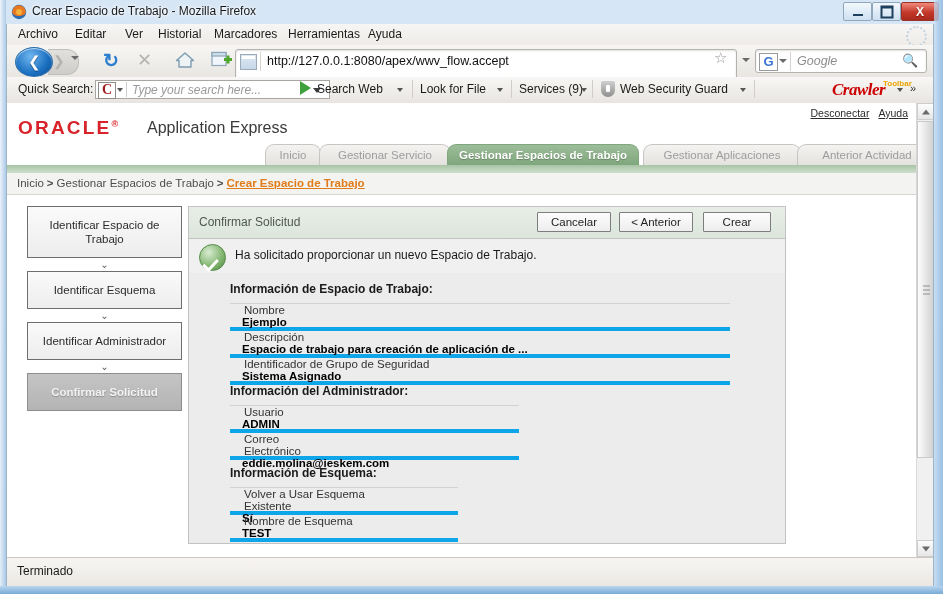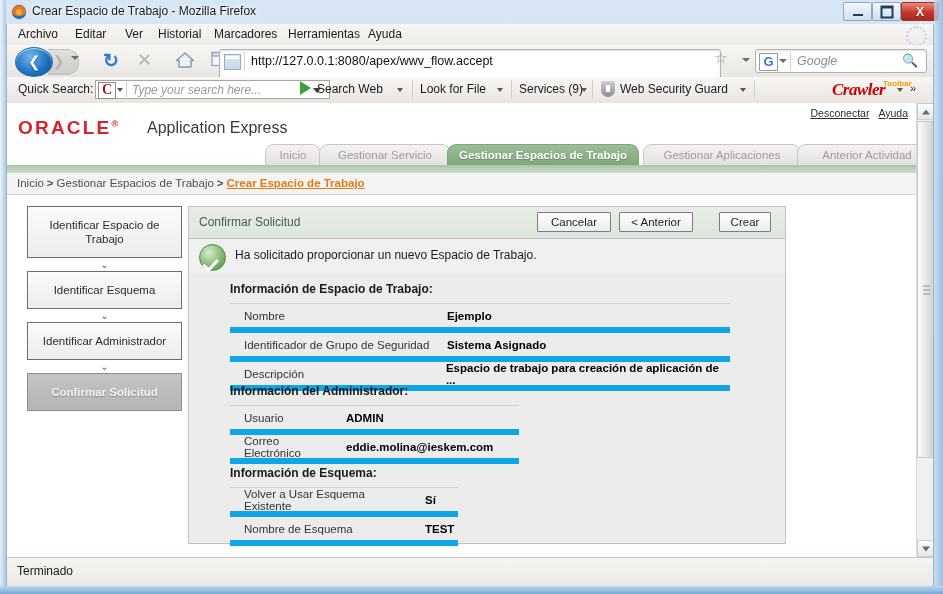--- a/index.html
+++ b/index.html
@@ -66,21 +66,21 @@
     border:1px solid #c0beba;border-left:none;}
   #fwd-btn .arrow{position:absolute;left:5px;top:3px;color:#b4b2ae;font-size:14px;}
   #fwd-drop{position:absolute;left:64px;top:11px;width:0;height:0;
     border-left:4px solid transparent;border-right:4px solid transparent;border-top:4px solid #6b6b6b;}
   #reload-btn{position:absolute;left:96px;top:5px;font-size:19px;color:#2d7fce;
     font-weight:bold;line-height:21px;}
   #stop-btn{position:absolute;left:130px;top:6px;font-size:18px;color:#b7b5b2;line-height:19px;}
   #home-btn{position:absolute;left:168px;top:6px;}
   #newtab-btn{position:absolute;left:204px;top:5px;}
 
-  #urlbar{position:absolute;left:212px;top:4px;width:502px;height:38px;
+  #urlbar{position:absolute;left:228px;top:4px;width:502px;height:38px;
     background:#fff;border:1px solid #b5b2ae;border-radius:3px;box-sizing:border-box;
     box-shadow:inset 0 1px 2px rgba(0,0,0,.12);}
   #url-favicon{position:absolute;left:4px;top:4px;width:15px;height:14px;
     border:1px solid #9aaab8;background:linear-gradient(180deg,#dce8f2,#c6d8e8);}
   #url-favicon:after{content:"";position:absolute;left:1px;top:1px;right:1px;height:3px;background:#fff;}
   #url-sep{position:absolute;left:24px;top:2px;width:1px;height:19px;background:#d6d3cf;}
   #url-text{position:absolute;left:31px;top:4px;font-size:12.5px;color:#111;white-space:nowrap;}
   #star-btn{position:absolute;left:707px;top:5px;font-size:15px;color:#9b9894;line-height:15px;}
   #star-drop{position:absolute;left:735px;top:13px;width:0;height:0;
     border-left:4px solid transparent;border-right:4px solid transparent;border-top:4px solid #6b6b6b;}
@@ -178,34 +178,34 @@
     background:#ececec;border:1px solid #c2c2c2;box-sizing:border-box;}
   #panel-head{position:absolute;left:0;top:0;width:596px;height:31px;
     background:linear-gradient(180deg,#e8eee7,#dce6db);border-bottom:1px solid #c2c2c2;}
   #panel-title{position:absolute;left:10px;top:8px;font-size:12px;color:#4c5a4c;}
   .btn{position:absolute;top:5px;height:20px;box-sizing:border-box;
     background:linear-gradient(180deg,#fdfdfd,#ededed);border:1px solid #7d7d7d;
     font-size:11.5px;color:#1e1e1e;line-height:18px;text-align:center;cursor:pointer;
     border-radius:1px;margin-left:10px;}
   #btn-cancelar{right:174px;width:74px;}
   #btn-anterior{right:92px;width:74px;}
-  #btn-crear{right:14px;width:52px;}
+  #btn-crear{right:14px;width:68px;}
 
   #msgrow{position:absolute;left:0;top:32px;width:596px;height:34px;background:#f0f0f0;}
   #check-icon{position:absolute;left:10px;top:5px;width:25px;height:25px;border-radius:50%;
     background:radial-gradient(circle at 35% 30%,#d9ecd2,#7fb36e 60%,#4f8a42);
     border:1px solid #4f8a42;}
   #check-icon:after{content:"";position:absolute;left:6px;top:11px;width:6px;height:12px;
     border:solid #fff;border-width:0 3px 3px 0;transform:rotate(42deg);}
   #msgtext{position:absolute;left:46px;top:9px;font-size:12px;color:#1a1a1a;}
 
   #body-area{position:absolute;left:0;top:66px;width:596px;bottom:0;background:#ececec;}
   .sect-title{position:absolute;font-size:12px;font-weight:bold;color:#1a1a1a;}
   .dtable{position:absolute;}
-  .drow{display:flex;align-items:center;border-bottom:6px solid #0ea5e9;height:23px;}
+  .drow{display:flex;align-items:flex-start;border-bottom:4px solid #0ea5e9;height:23px;flex-direction:column;}
   .drow:first-child{border-top:1px solid #d2d2d2;}
   .dlabel{font-size:11.5px;color:#333;padding-left:14px;box-sizing:border-box;}
   .dvalue{font-size:11.5px;color:#000;font-weight:bold;padding-left:12px;}
 
   
   #pscroll{position:absolute;left:909px;top:0;width:17px;height:454px;
     background:#f0f0f0;border-left:1px solid #d8d8d8;}
   .sb-arrow{position:absolute;left:0;width:17px;height:17px;
     background:linear-gradient(180deg,#fdfdfd,#e6e6e6);border:1px solid #cdcdcd;box-sizing:border-box;}
   #sb-up{top:0;}
@@ -394,26 +394,26 @@
 
           <div id="body-area">
 
             <div class="sect-title" style="left:41px;top:9px">Información de Espacio de Trabajo:</div>
             <div class="dtable" style="left:41px;top:30px;width:500px">
               <div class="drow">
                 <span class="dlabel" style="width:205px">Nombre</span>
                 <span class="dvalue">Ejemplo</span>
               </div>
               <div class="drow">
+                <span class="dlabel" style="width:205px">Descripción</span>
+                <span class="dvalue">Espacio de trabajo para creación de aplicación de ...</span>
+              </div>
+              <div class="drow">
                 <span class="dlabel" style="width:205px">Identificador de Grupo de Seguridad</span>
                 <span class="dvalue">Sistema Asignado</span>
-              </div>
-              <div class="drow">
-                <span class="dlabel" style="width:205px">Descripción</span>
-                <span class="dvalue">Espacio de trabajo para creación de aplicación de ...</span>
               </div>
             </div>
 
             <div class="sect-title" style="left:41px;top:111px">Información del Administrador:</div>
             <div class="dtable" style="left:41px;top:132px;width:289px">
               <div class="drow">
                 <span class="dlabel" style="width:104px">Usuario</span>
                 <span class="dvalue">ADMIN</span>
               </div>
               <div class="drow">

